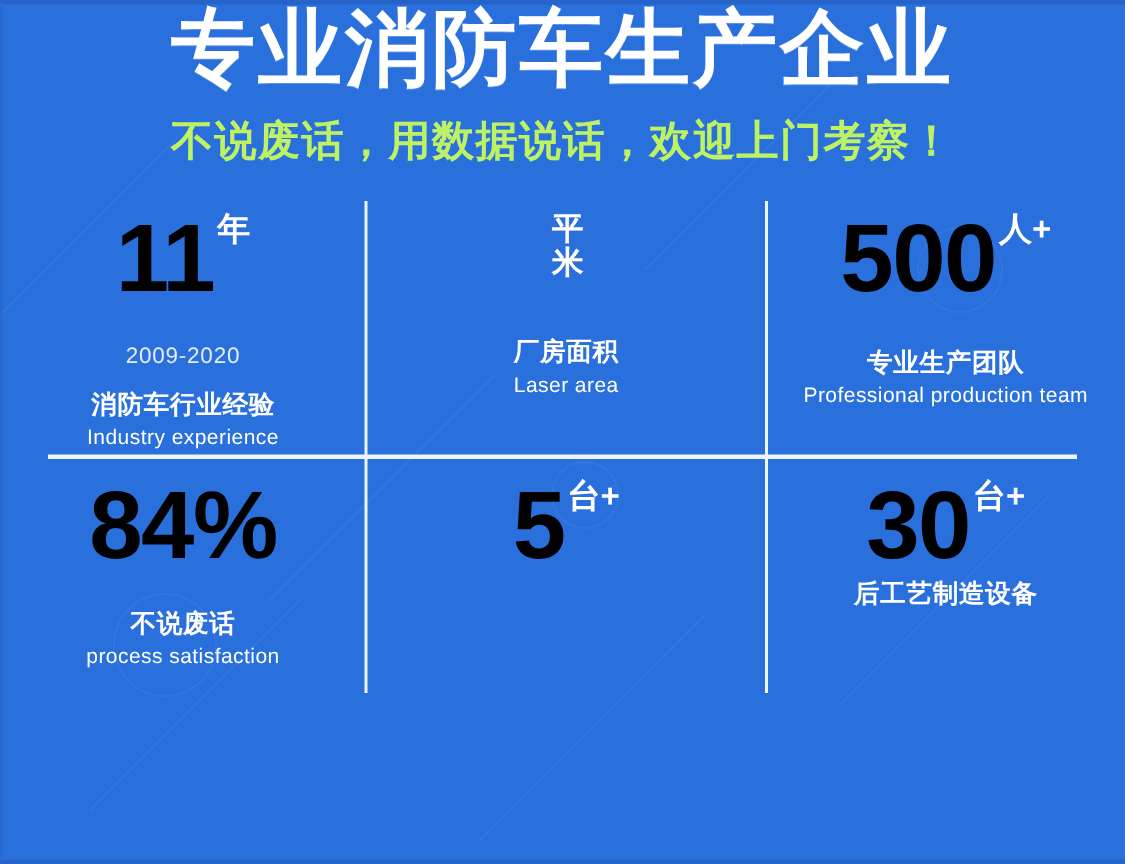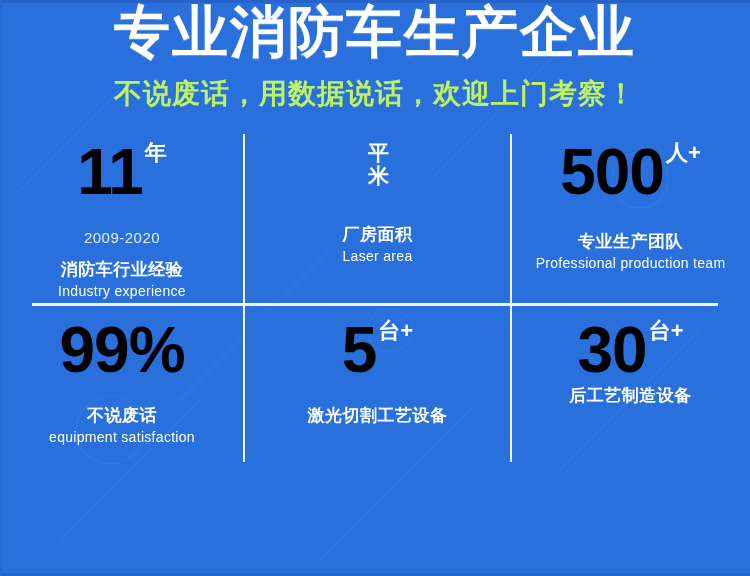--- a/index.html
+++ b/index.html
@@ -224,32 +224,31 @@
         <div class="num-row">
           <span class="num">500</span>
           <span class="unit">人+</span>
         </div>
         <div class="label-cn" style="margin-top:26px">专业生产团队</div>
         <div class="label-en">Professional production team</div>
       </div>
 
       <div class="cell row2">
         <div class="num-row">
-          <span class="num">99%</span>
+          <span class="num">84%</span>
         </div>
         <div class="label-cn" style="margin-top:22px">不说废话</div>
-        <div class="label-en">equipment satisfaction</div>
+        <div class="label-en">process satisfaction</div>
       </div>
 
       <div class="cell row2">
         <div class="num-row">
           <span class="num">5</span>
           <span class="unit">台+</span>
         </div>
-        <div class="label-cn" style="margin-top:22px">激光切割工艺设备</div>
       </div>
 
       <div class="cell row2">
         <div class="num-row">
           <span class="num">30</span>
           <span class="unit">台+</span>
         </div>
         <div class="label-cn" style="">后工艺制造设备</div>
       </div>
 

